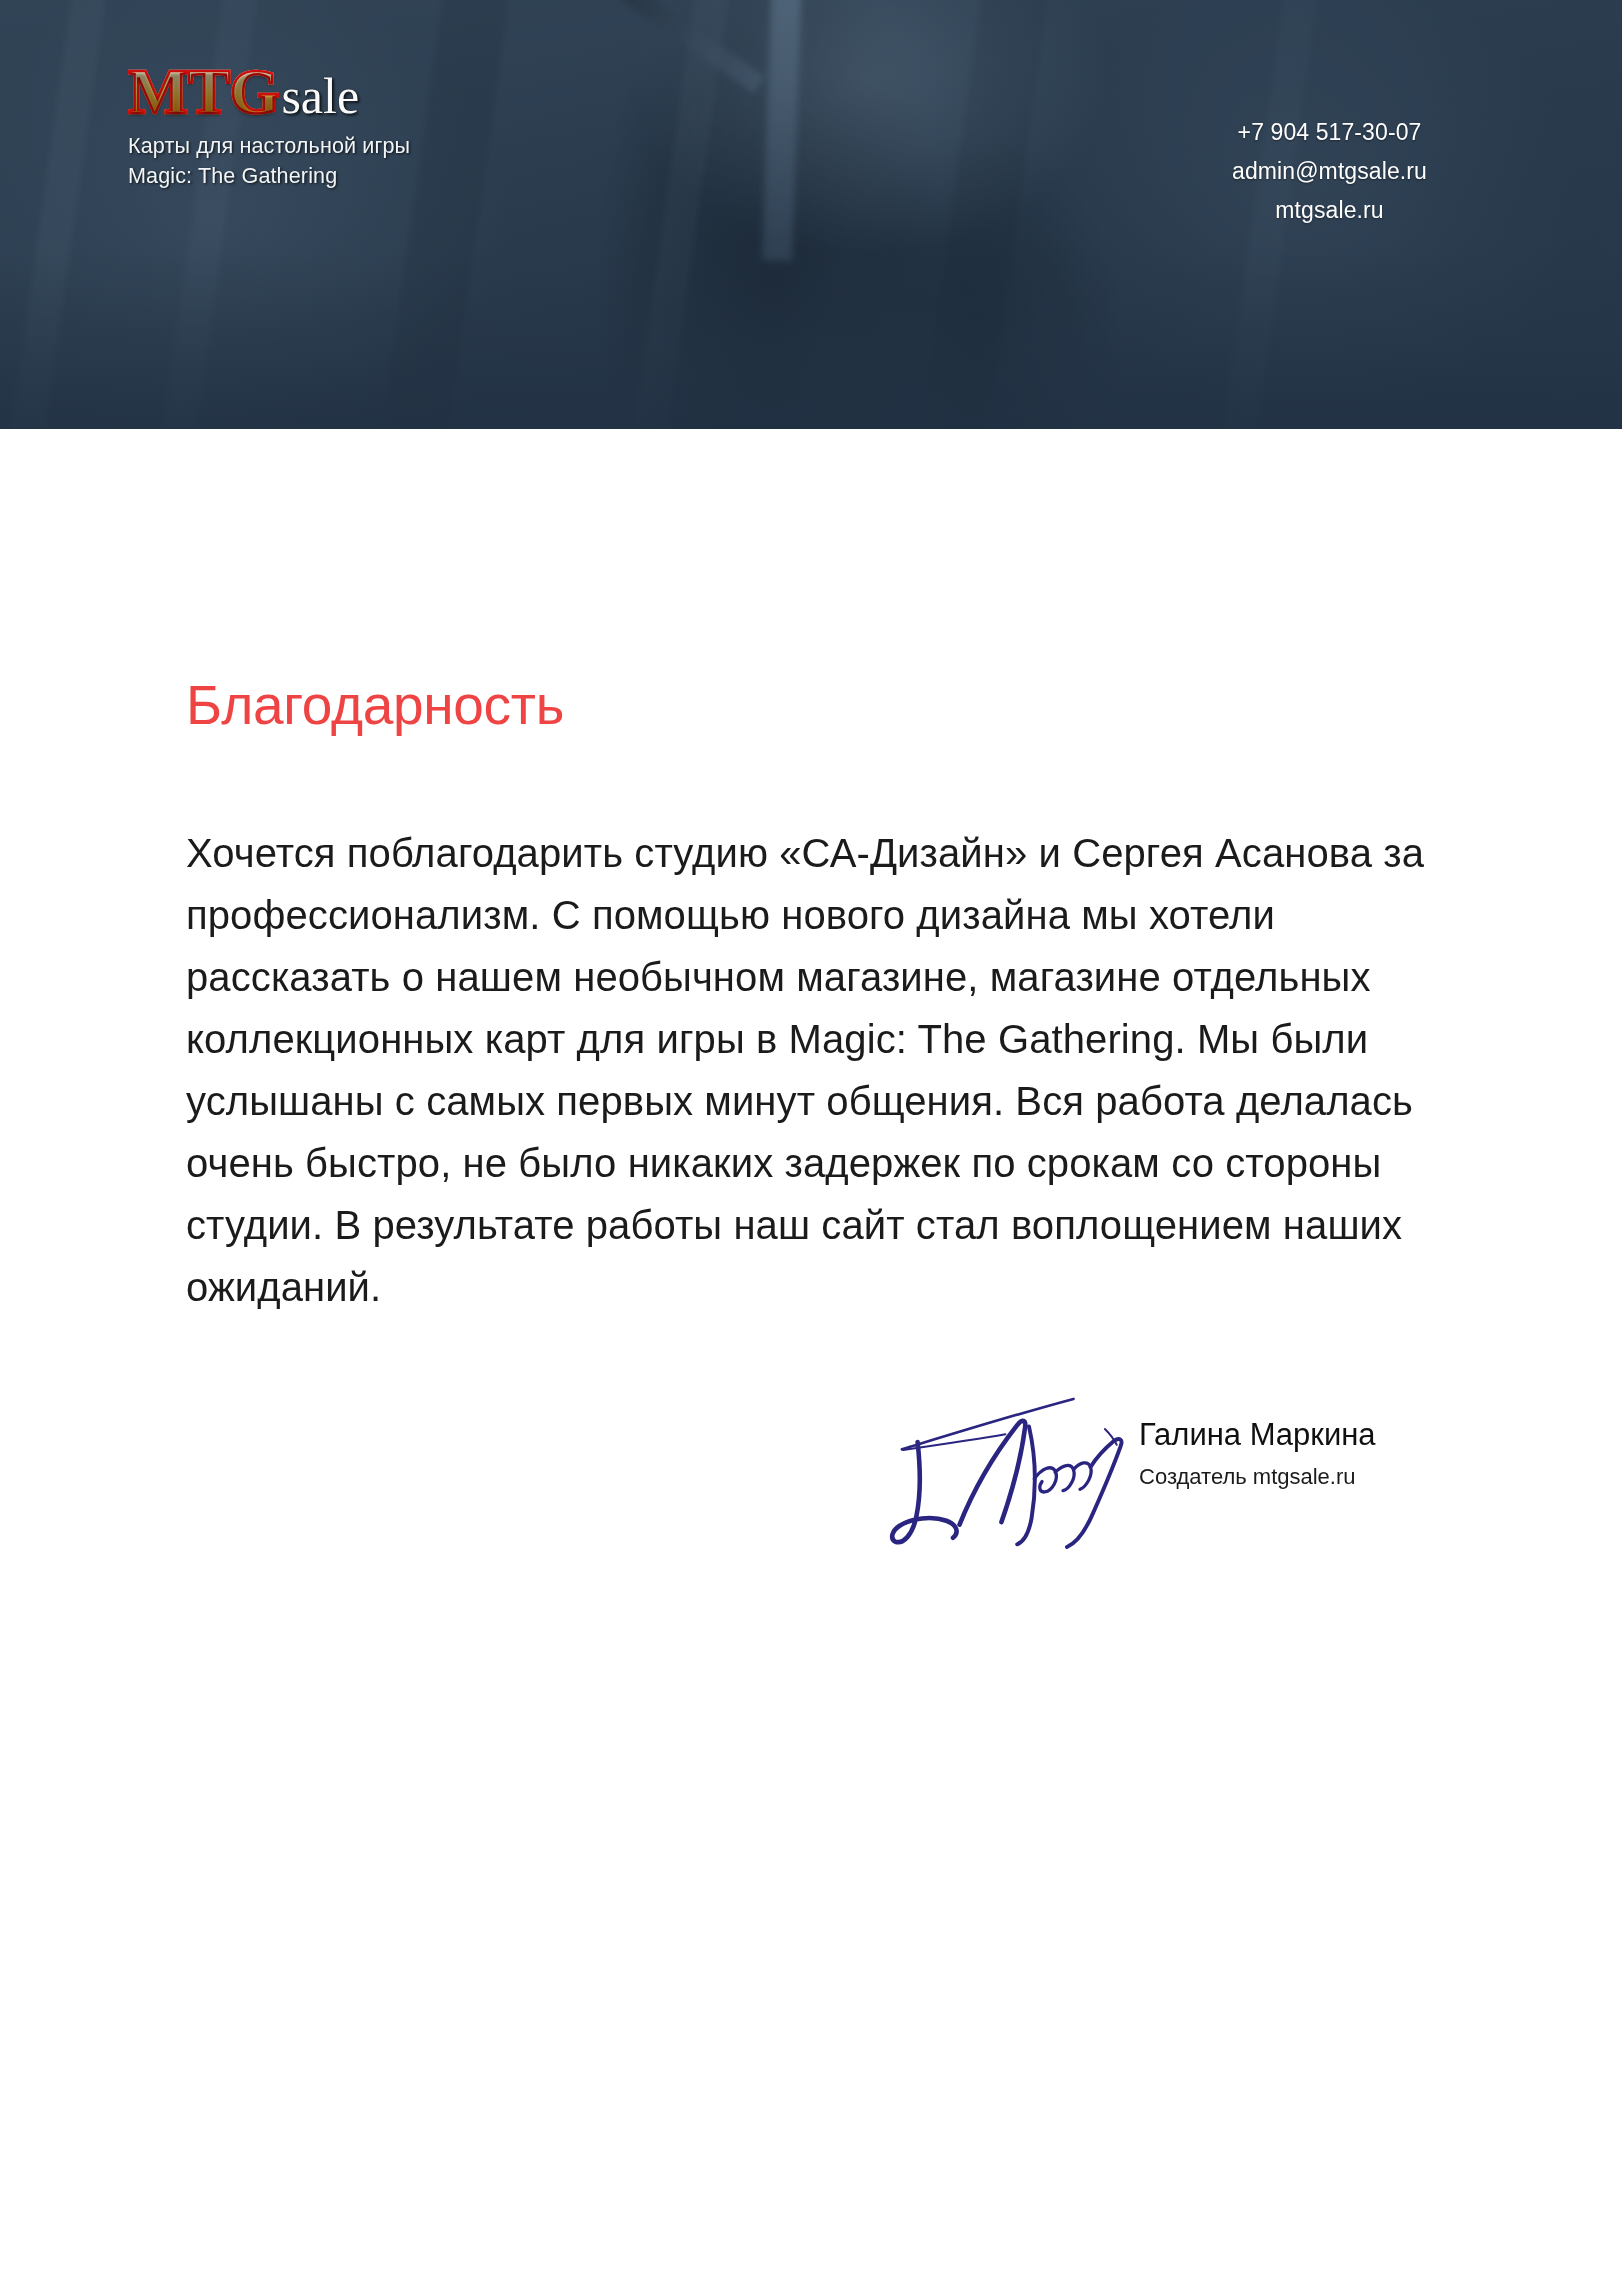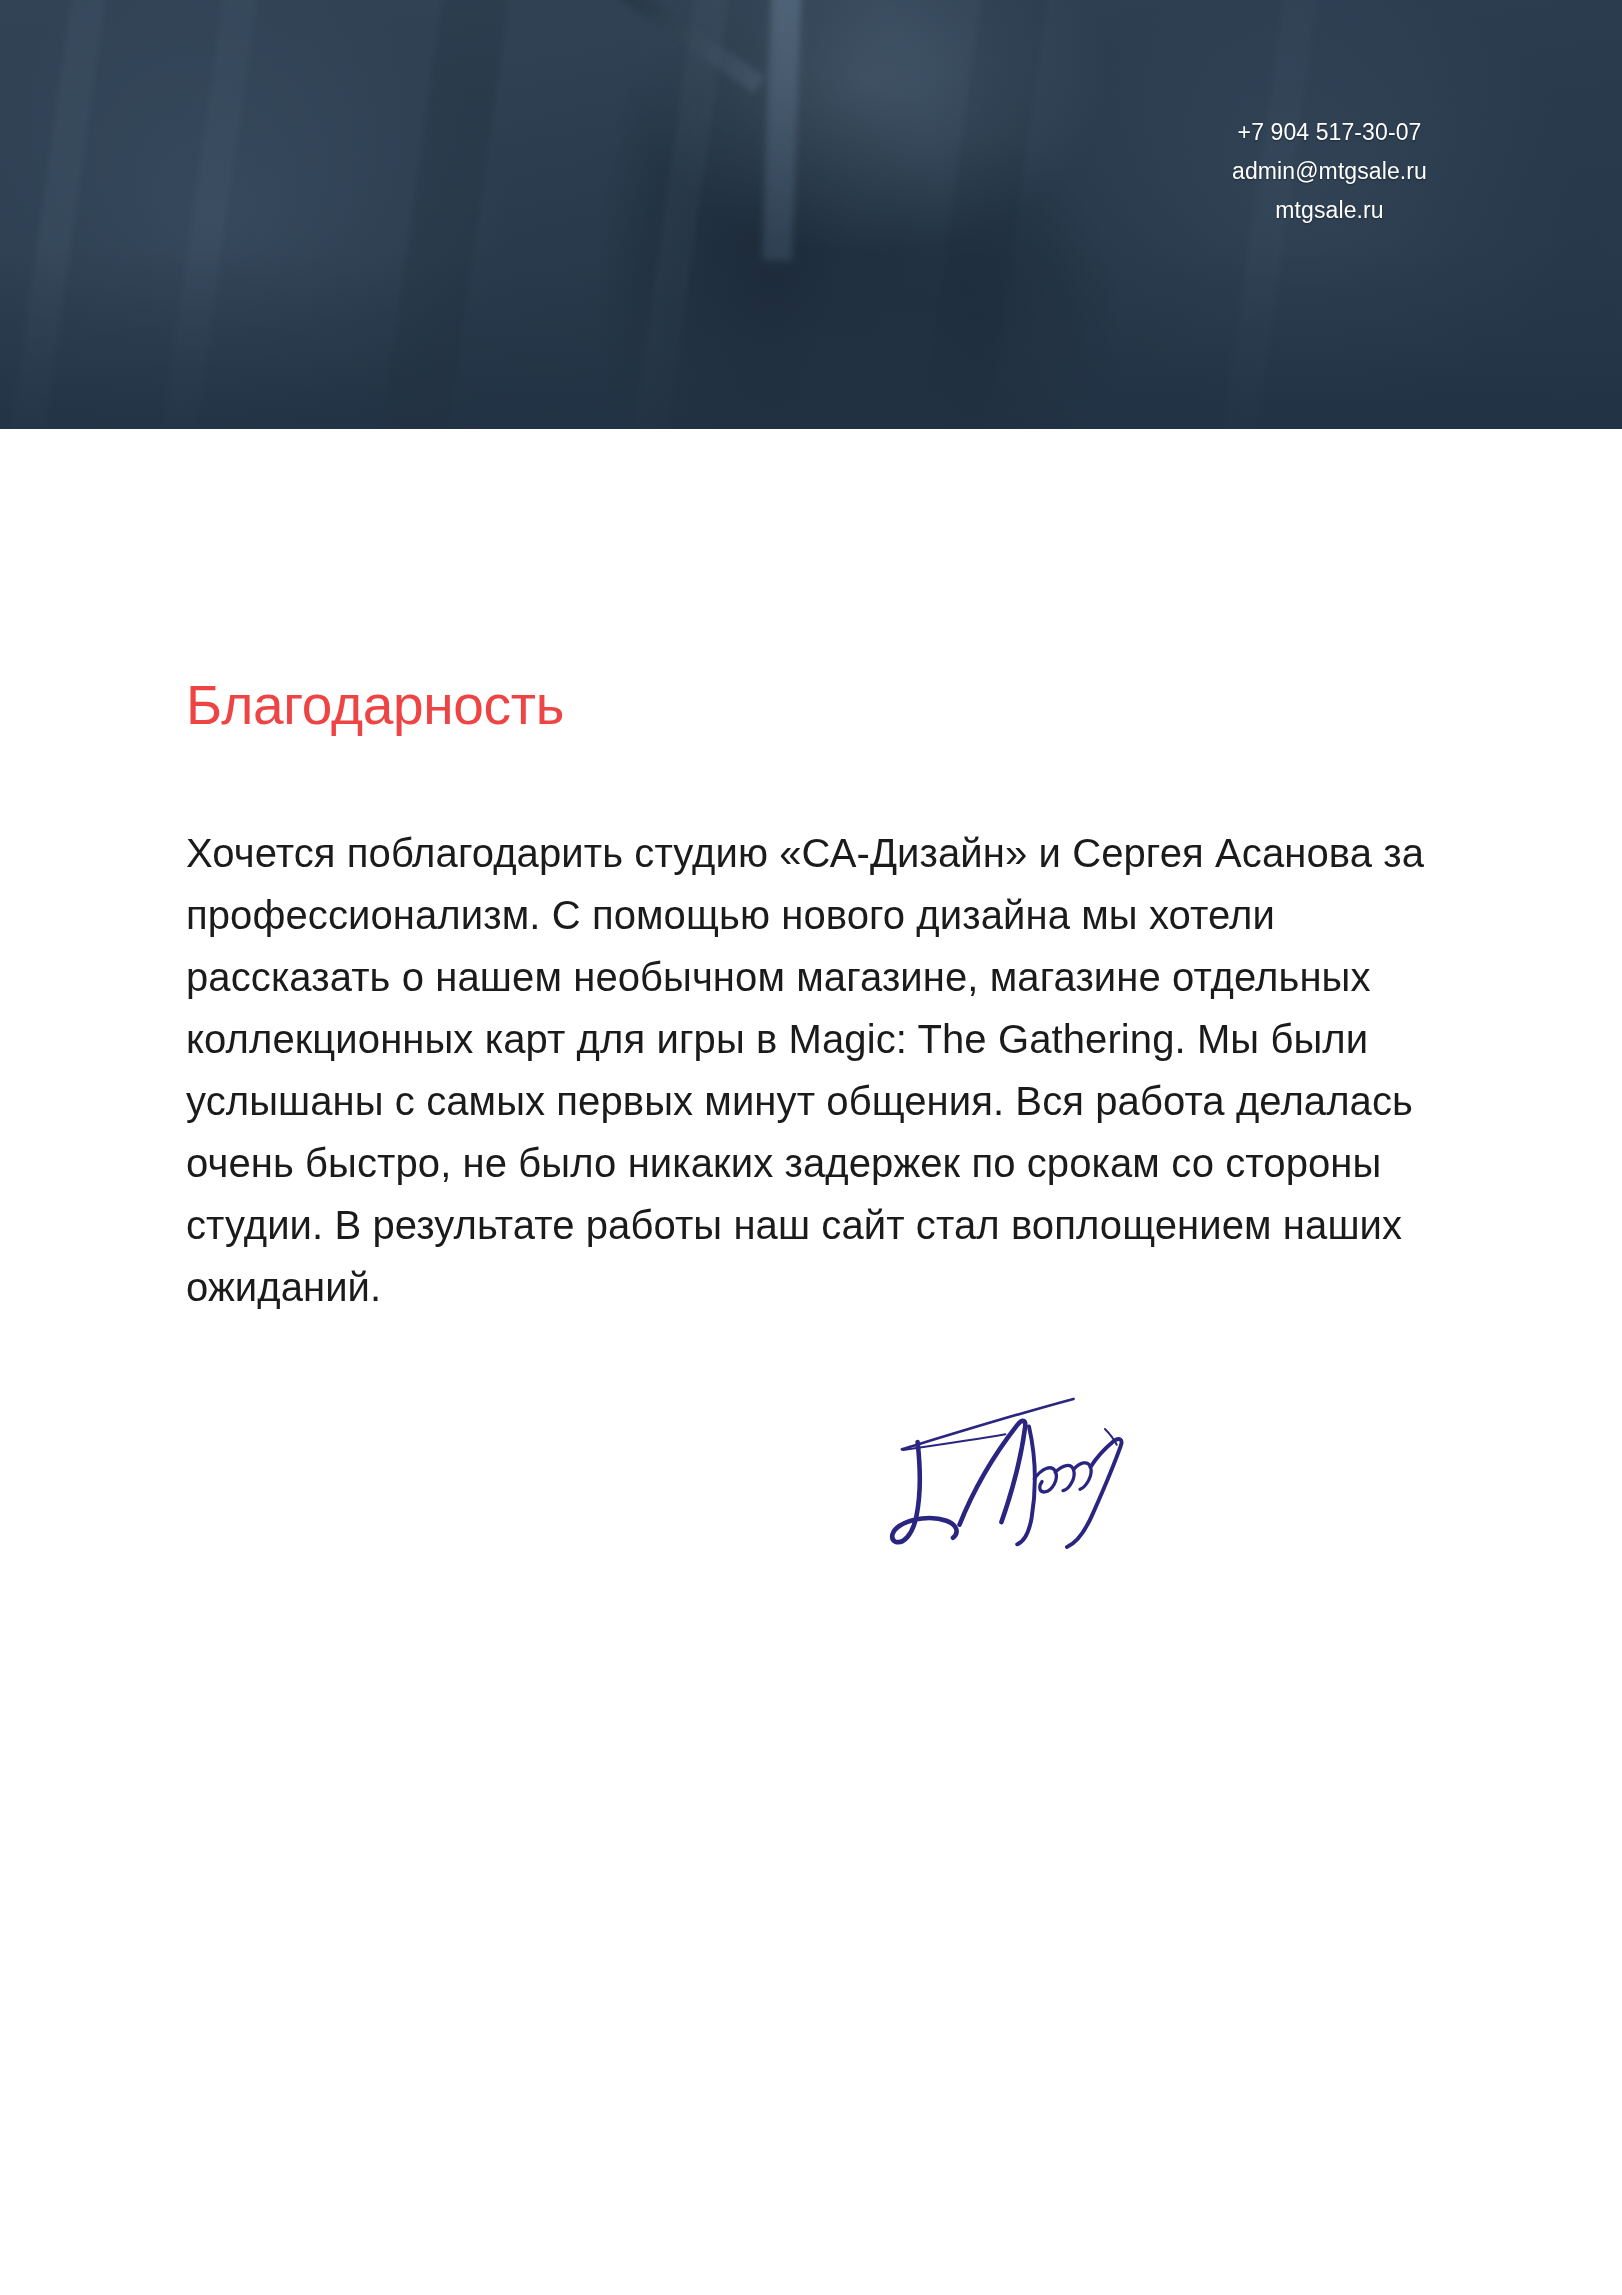--- a/index.html
+++ b/index.html
@@ -205,20 +205,29 @@
 </head>
 <body>
 
 <div class="header">
   <div class="header-art"></div>
   <div class="art-streaks"></div>
   <div class="art-sword"></div>
   <div class="art-hammer"></div>
   <div class="art-mist"></div>
 
+  <div class="logo-block">
+    <span class="logo-wordmark">
+      <span class="logo-mtg">MTG</span><span class="logo-sale">sale</span>
+    </span>
+    <div class="logo-tagline">
+      <div>Карты для настольной игры</div>
+      <div>Magic: The Gathering</div>
+    </div>
+  </div>
 
   <div class="contacts">
     <div>+7 904 517-30-07</div>
     <div>admin@mtgsale.ru</div>
     <div>mtgsale.ru</div>
   </div>
 </div>
 
 <h1 class="page-title">Благодарность</h1>
 
@@ -232,14 +241,18 @@
       <path d="M62 84 C 66 120, 68 160, 60 198 C 54 226, 40 240, 28 236 C 20 232, 22 220, 34 212 C 52 200, 84 196, 106 204 C 122 210, 126 222, 116 230" stroke-width="7"></path>
       <path d="M126 210 C 146 160, 178 104, 214 58 C 222 48, 228 50, 226 62 C 220 108, 206 160, 190 206" stroke-width="7"></path>
       <path d="M232 60 C 242 104, 244 152, 236 200 C 232 222, 224 236, 214 240" stroke-width="6"></path>
       <path d="M240 140 C 252 124, 266 118, 272 128 C 278 140, 268 158, 256 160 C 248 161, 246 152, 252 144" stroke-width="5"></path>
       <path d="M272 130 C 284 118, 296 116, 300 126 C 304 138, 294 156, 284 158" stroke-width="5"></path>
       <path d="M300 126 C 310 114, 322 112, 326 122 C 330 134, 320 152, 310 156" stroke-width="5"></path>
       <path d="M326 122 C 336 106, 350 92, 362 82 C 370 76, 376 80, 372 90 C 362 118, 346 156, 330 192 C 318 220, 304 238, 290 244" stroke-width="6"></path>
       <path d="M348 64 C 356 72, 362 80, 366 88" stroke-width="3"></path>
     </g>
   </svg>
+  <div class="signer">
+    <div class="signer-name">Галина Маркина</div>
+    <div class="signer-role">Создатель mtgsale.ru</div>
+  </div>
 </div>
 
 
 </body></html>

